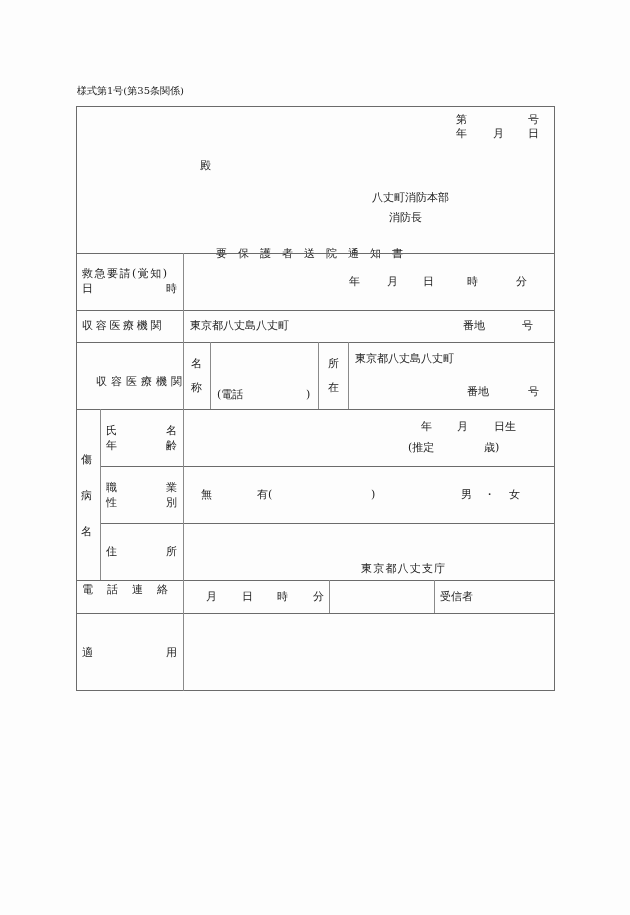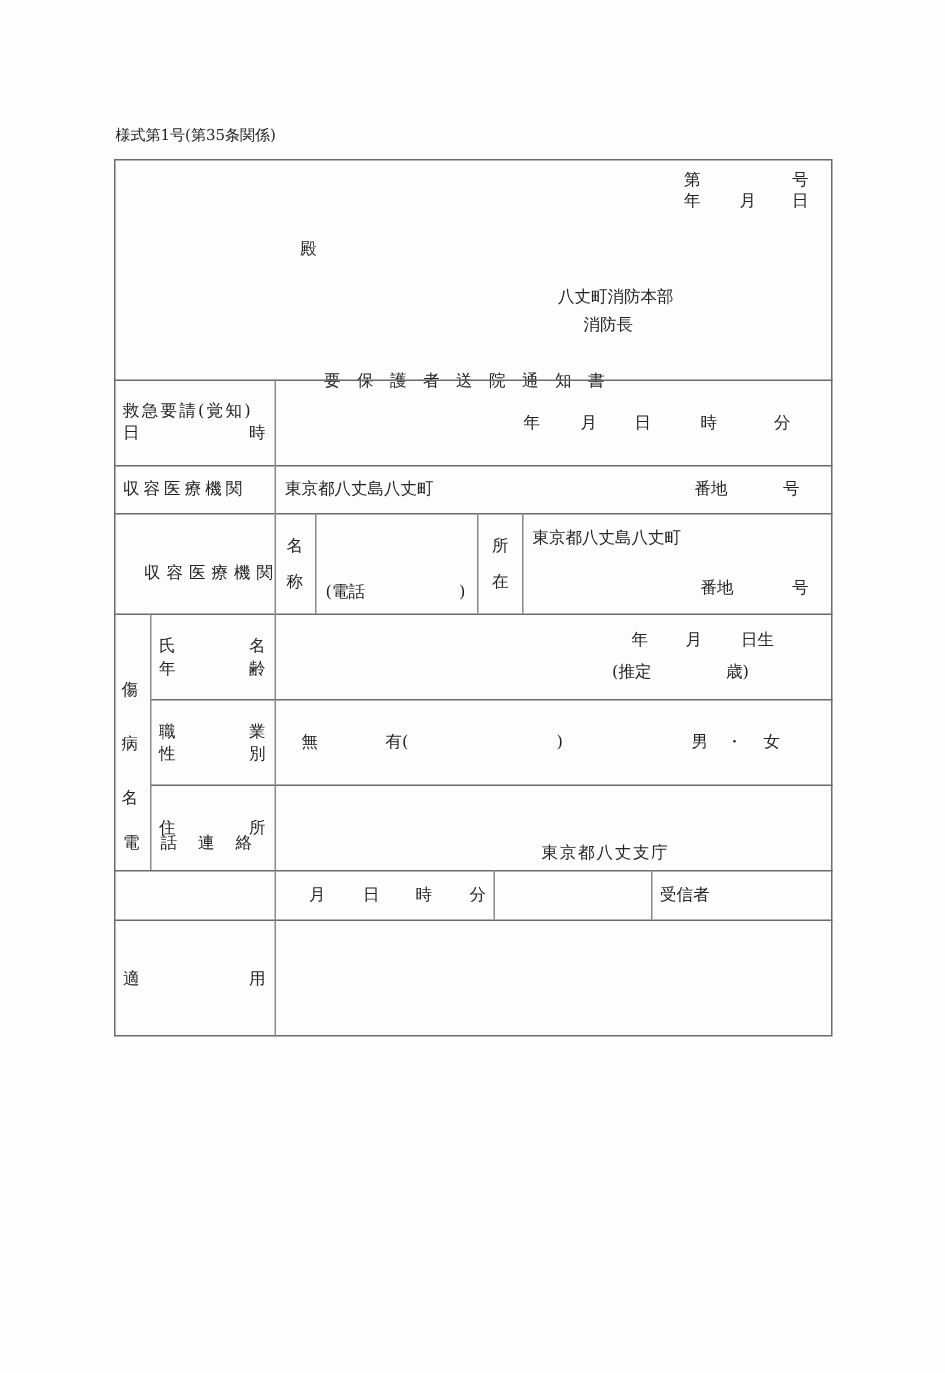--- a/index.html
+++ b/index.html
@@ -103,21 +103,21 @@
 <div class="abs" style="left:371px;top:489px;">)</div>
 <div style="position:absolute;left:272px;top:482px;width:96px;height:22px;"></div>
 <div class="abs" style="left:461px;top:489px;">男</div>
 <div class="abs" style="left:484px;top:489px;">・</div>
 <div class="abs" style="left:509px;top:489px;">女</div>
 
 <div class="abs" style="left:106px;top:546px;">住</div>
 <div class="abs" style="left:166px;top:546px;">所</div>
 <div style="position:absolute;left:186px;top:526px;width:367px;height:52px;"></div>
 
-<div class="abs" style="left:82px;top:556px;letter-spacing:14px;">電話連絡</div>
+<div class="abs" style="left:82px;top:584px;letter-spacing:14px;font-family:Liberation Serif, serif;">電話連絡</div>
 <div class="abs" style="left:206px;top:591px;">月</div>
 <div class="abs" style="left:242px;top:591px;">日</div>
 <div class="abs" style="left:277px;top:591px;">時</div>
 <div class="abs" style="left:313px;top:591px;">分</div>
 <div style="position:absolute;left:186px;top:583px;width:140px;height:28px;"></div>
 <div class="abs" style="left:336px;top:563px;letter-spacing:1.2px;margin-left:25px;">東京都八丈支庁</div>
 <div class="abs" style="left:440px;top:591px;">受信者</div>
 <div style="position:absolute;left:480px;top:583px;width:72px;height:28px;"></div>
 
 <div class="abs" style="left:82px;top:647px;">適</div>

